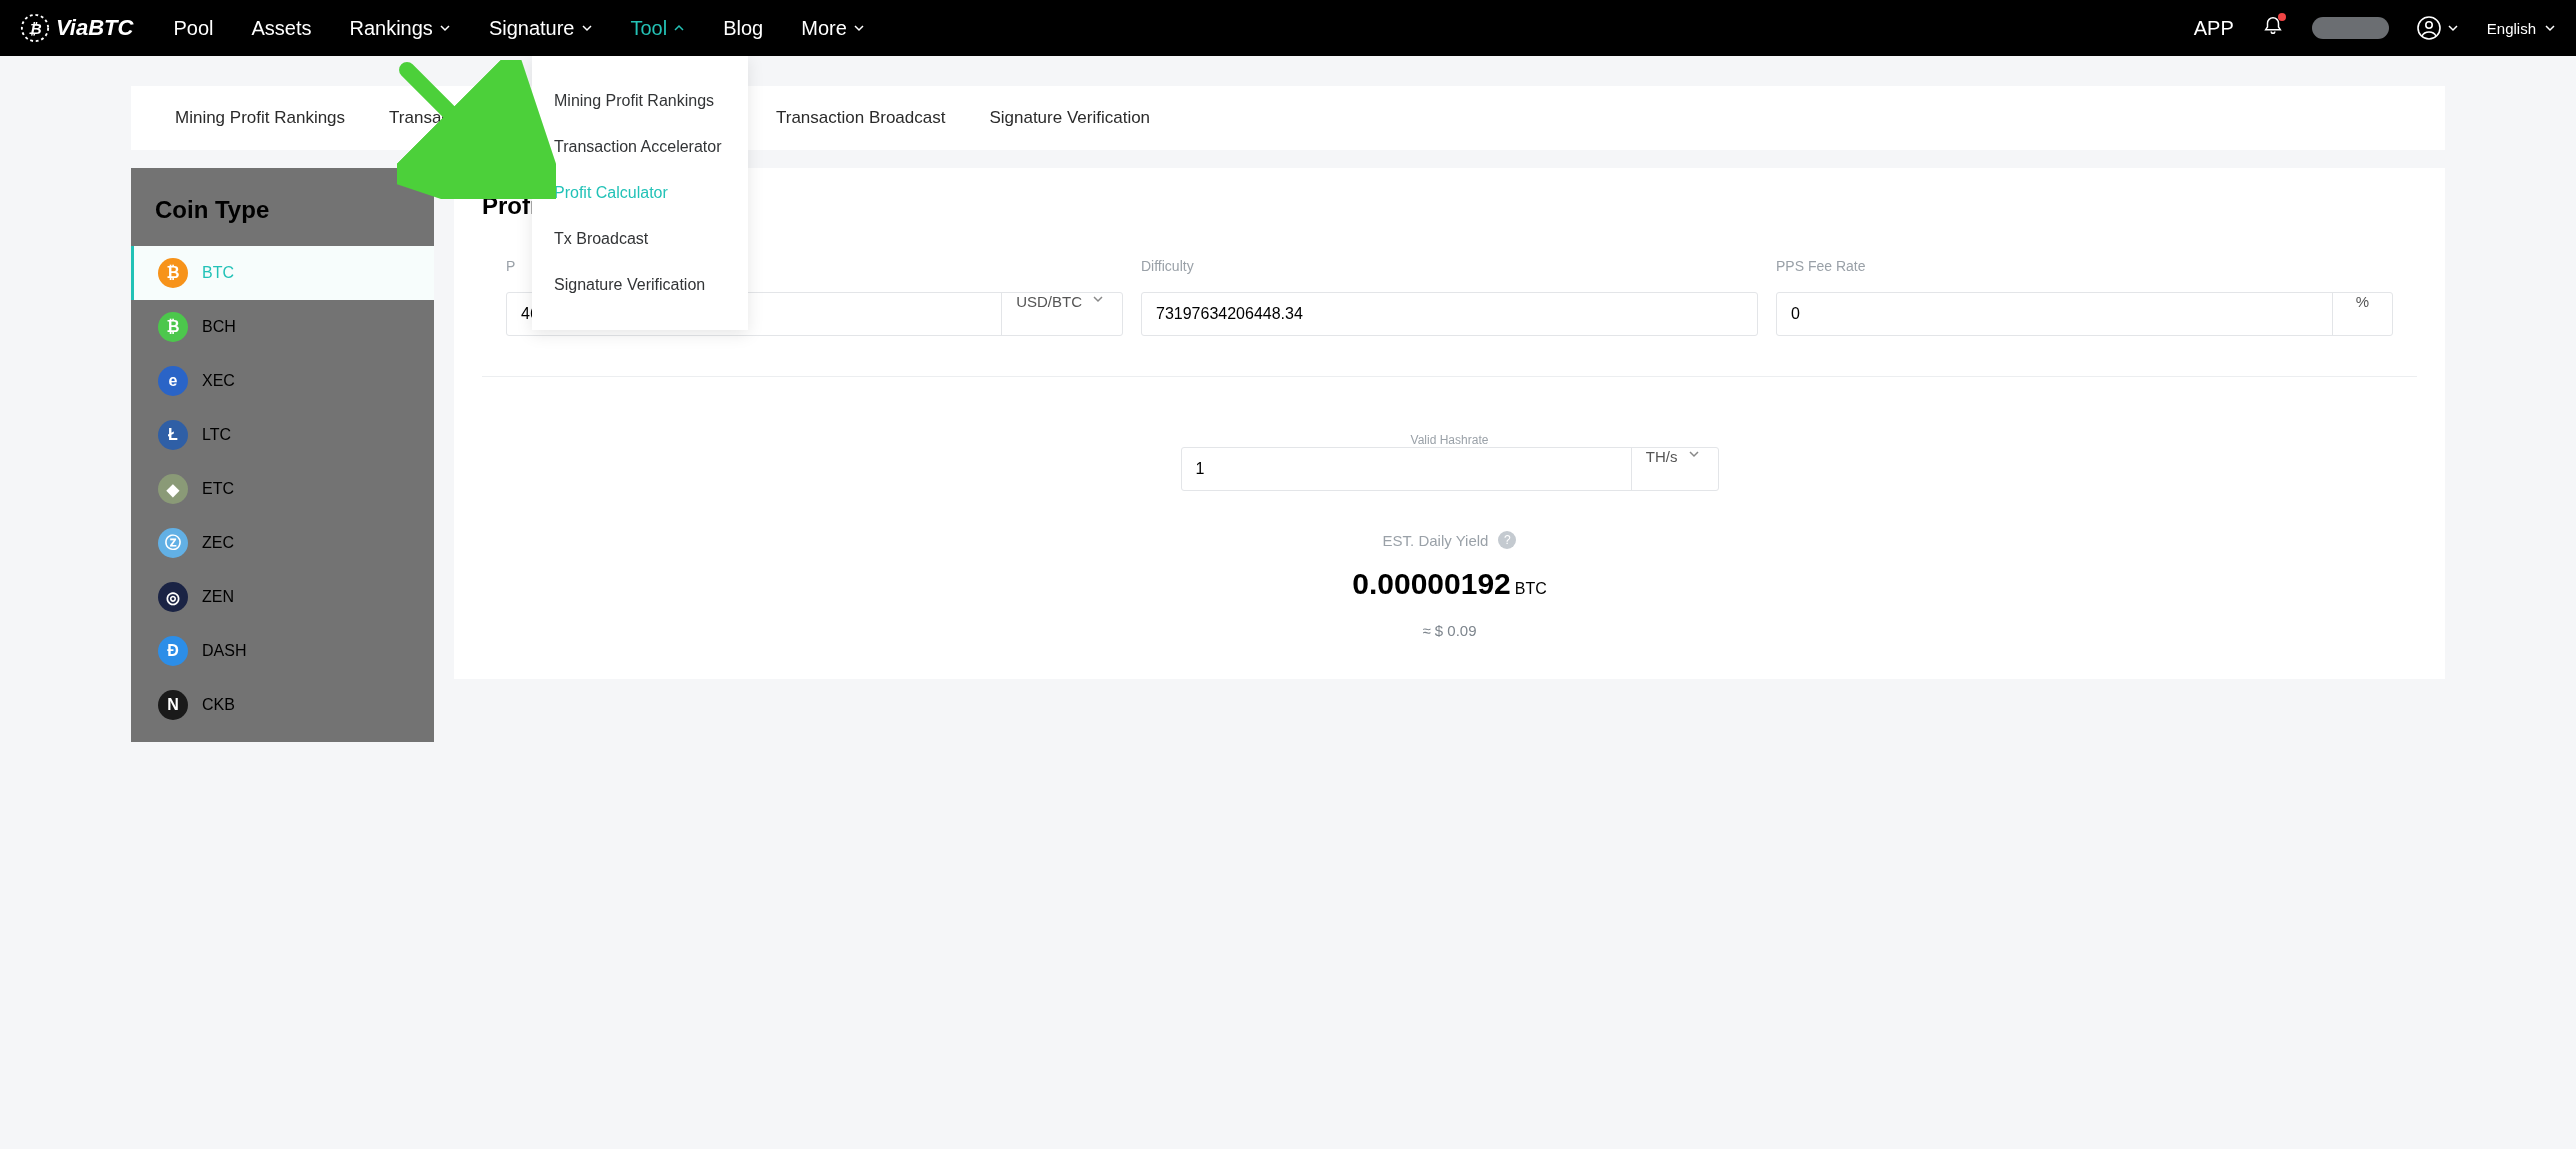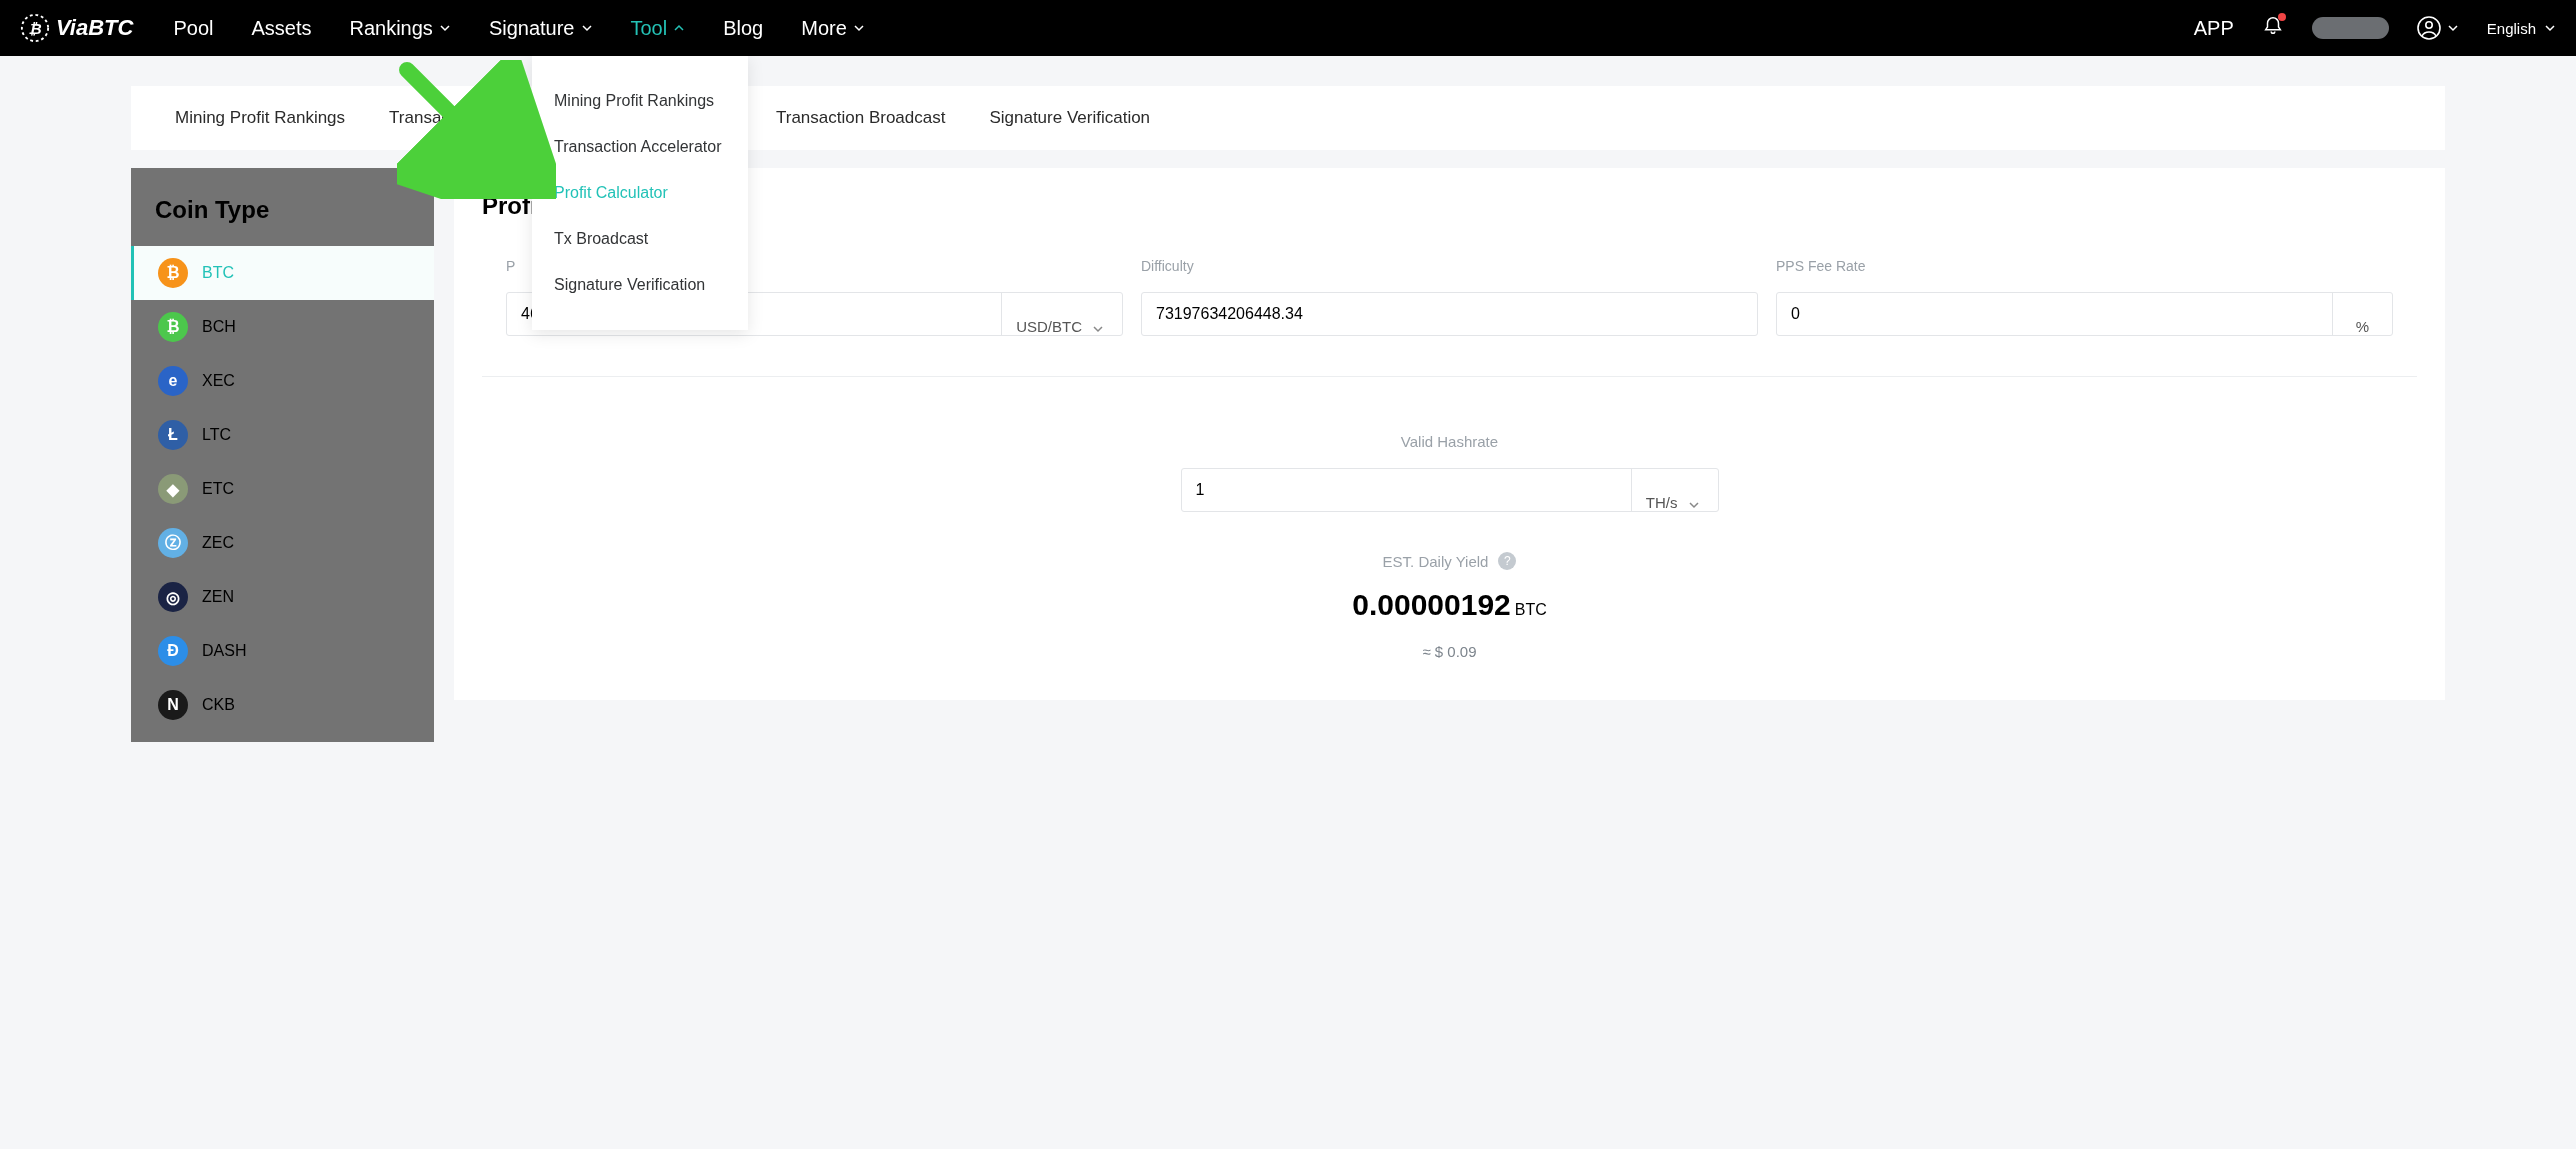--- a/index.html
+++ b/index.html
@@ -83,25 +83,25 @@
 .main {
   background:#fff; flex:1;
   padding: 24px 28px 40px;
 }
 .main-title { font-size:24px; font-weight:700; margin-bottom: 38px; }
 .row { display:flex; gap:18px; padding: 0 24px 40px; border-bottom:1px solid #eceef0; }
 .field { display:flex; flex-direction:column; gap:18px; flex:1; }
 .field-label { font-size:14px; color:#9aa1a8; }
 .input-wrap { display:flex; border:1px solid #e3e5e8; border-radius:3px; height:44px; }
 .input-wrap input { border:none; padding:0 14px; font-size:16px; flex:1; outline:none; background:transparent; }
-.input-addon { border-left:1px solid #e3e5e8; padding:0 14px; display:flex; align-items:flex-end; gap:10px; font-size:15px; color:#555; min-width:60px; justify-content:center;}
+.input-addon { border-left:1px solid #e3e5e8; padding:0 14px; display:flex; align-items:flex-start; gap:10px; font-size:15px; color:#555; min-width:60px; justify-content:center;}
 .input-addon.sel { cursor:pointer; padding-right:18px; }
 
 .center-block { margin-top: 56px; text-align:center; }
-.cb-label { color:#9aa1a8; font-size:15px; margin-bottom:18px; }
+.cb-label { color:#9aa1a8; font-size:12px; }
 .hashrate-input { width:538px; margin: 0 auto 40px; }
 .yield-label { color:#9aa1a8; font-size:15px; display:flex; align-items:center; justify-content:center; gap:10px; margin-bottom:18px;}
 .qmark { width:18px; height:18px; border-radius:50%; background:#c4cad0; color:#fff; font-size:12px; display:inline-flex; align-items:center; justify-content:center;}
 .yield-value { font-size:30px; font-weight:700; }
 .yield-unit { font-size:16px; font-weight:400; margin-left:4px;}
 .yield-approx { margin-top:21px; color:#7d858d; font-size:15px;}
 </style>
 </head>
 <body>
 

